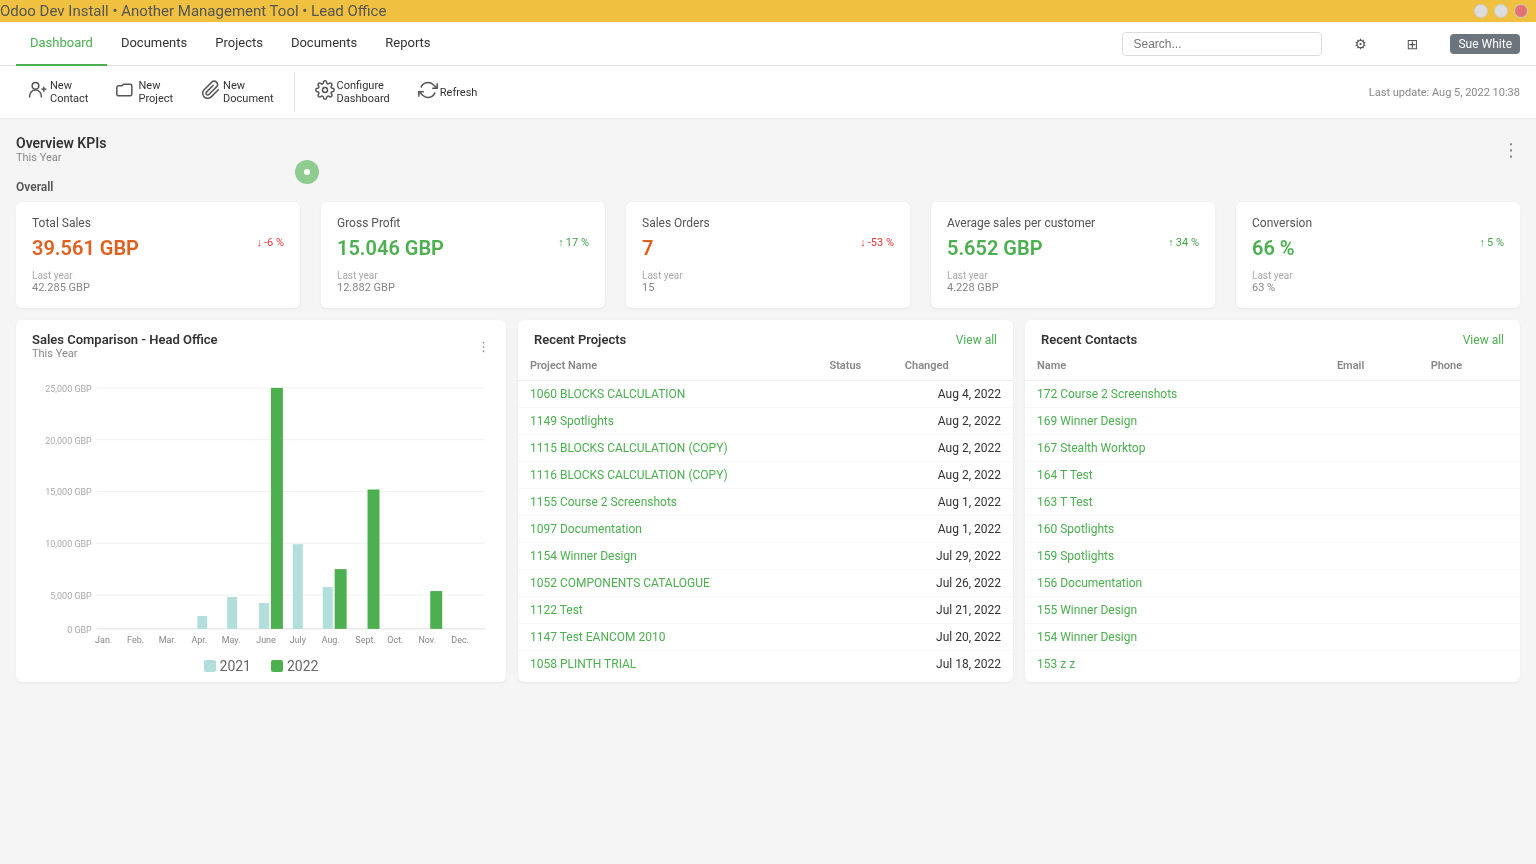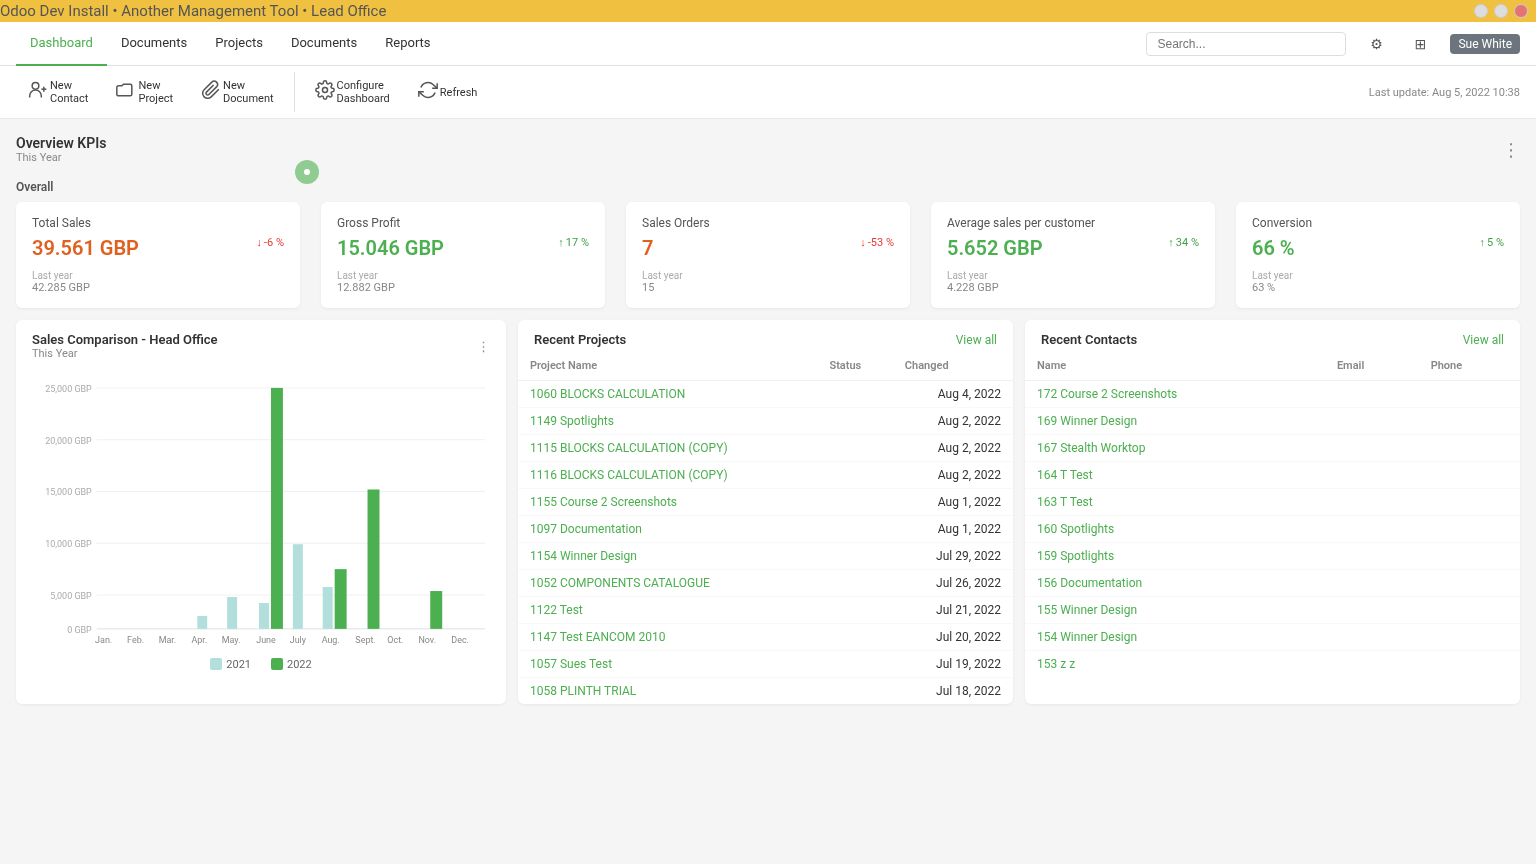--- a/index.html
+++ b/index.html
@@ -47,21 +47,21 @@
       font-size: 13px;
       color: #333;
       cursor: pointer;
       border-bottom: 2px solid transparent;
     }
     .nav-item.active { color: #4CAF50; border-bottom: 2px solid #4CAF50; }
     .nav-search {
       margin-left: auto;
       display: flex;
       align-items: center;
-      gap: 16px;
+      gap: 24px;
     }
     .search-box {
       border: 1px solid #ddd;
       border-radius: 4px;
       padding: 4px 10px;
       font-size: 12px;
       width: 200px;
       background: #fff;
     }
     .nav-icon-btn {
@@ -196,21 +196,21 @@
     .chart-area {
       padding: 8px 16px 8px;
     }
     .chart-svg { width: 100%; height: 100%; }
 
     .chart-legend {
       display: flex;
       justify-content: center;
       gap: 20px;
       margin-top: 4px;
-      font-size: 11px;
+      font-size: 14px;
       color: #666;
     }
     .legend-item { display: flex; align-items: center; gap: 4px; }
     .legend-dot { width: 12px; height: 12px; border-radius: 2px; }
 
     
     .data-table { width: 100%; border-collapse: collapse; }
     .data-table th {
       text-align: left;
       font-size: 11px;
@@ -518,25 +518,20 @@
       <td><a class="link-text" href="#">1122 Test</a></td>
       <td></td>
       <td class="text-right">Jul 21, 2022</td>
     </tr>
             <tr>
       <td><a class="link-text" href="#">1147 Test EANCOM 2010</a></td>
       <td></td>
       <td class="text-right">Jul 20, 2022</td>
     </tr>
             <tr>
-      <td><a class="link-text" href="#">1057 Sues Test</a></td>
-      <td></td>
-      <td class="text-right">Jul 19, 2022</td>
-    </tr>
-            <tr>
       <td><a class="link-text" href="#">1058 PLINTH TRIAL</a></td>
       <td></td>
       <td class="text-right">Jul 18, 2022</td>
     </tr>
           </tbody>
       </table>
     </div>
 
     <div class="panel">
       <div class="panel-header">

